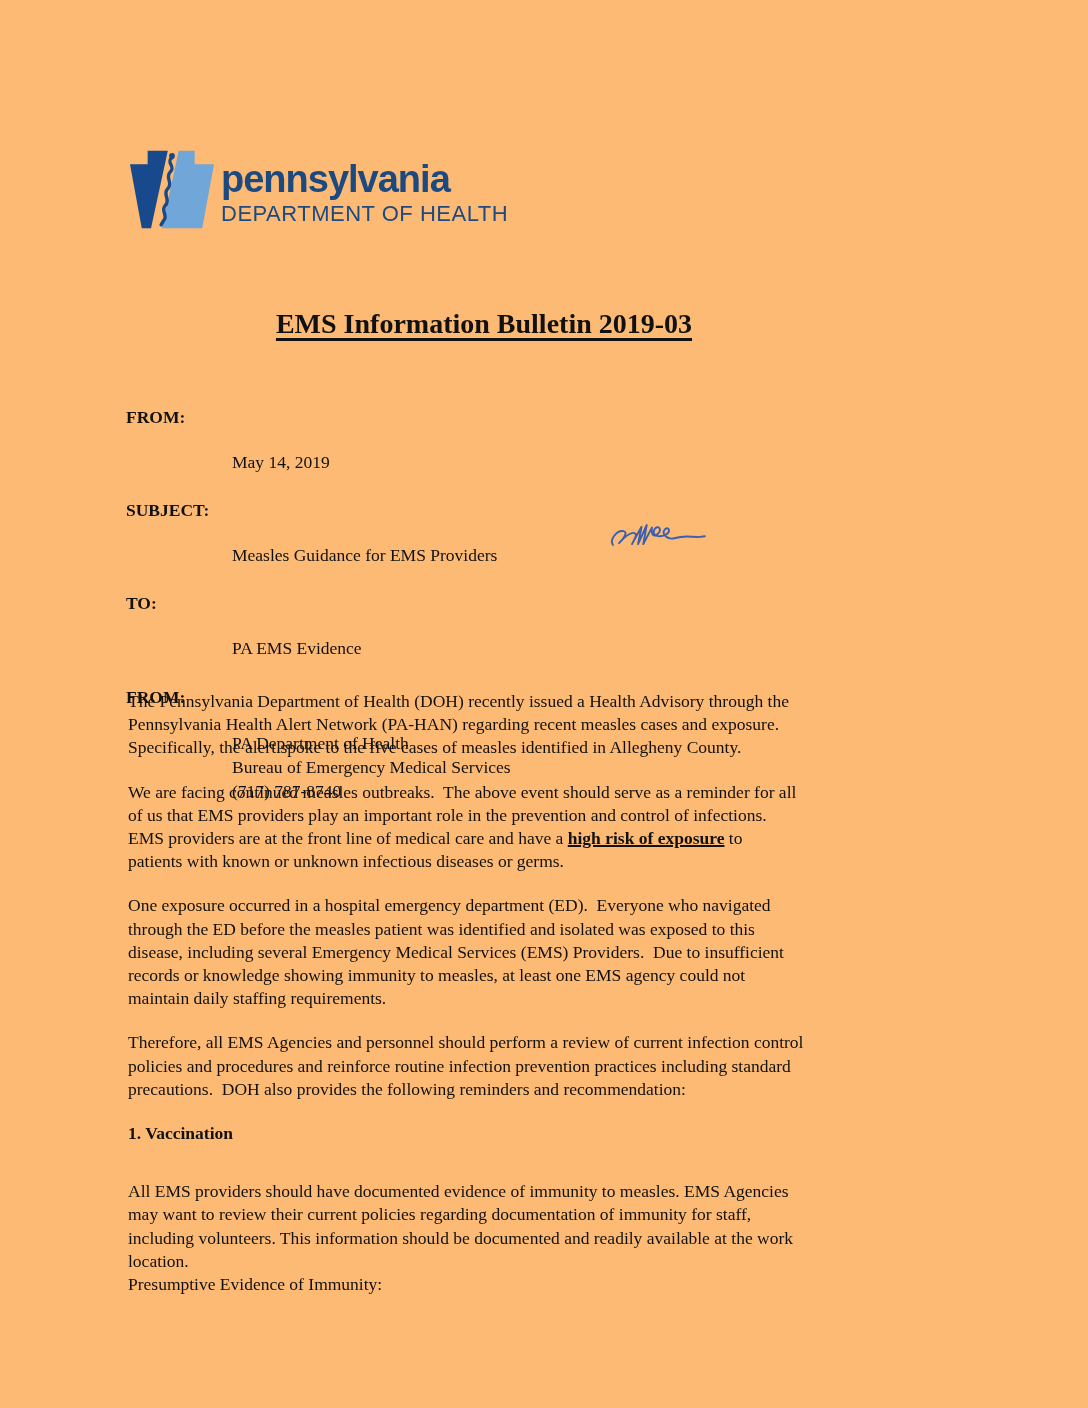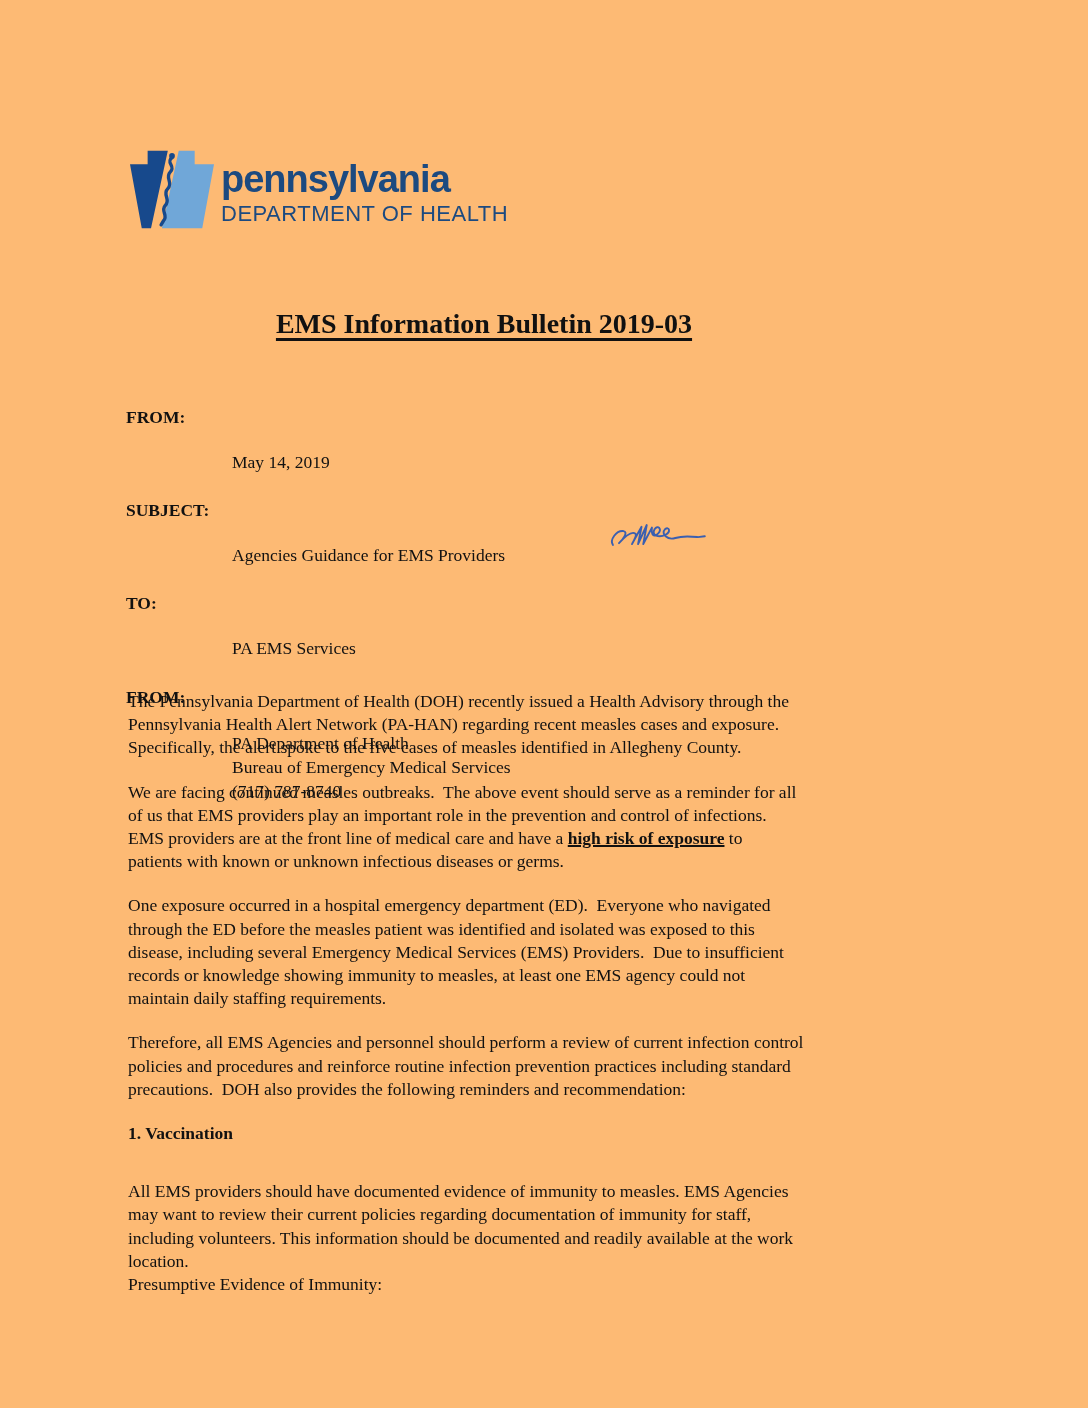--- a/index.html
+++ b/index.html
@@ -96,25 +96,25 @@
 
   <h1 class="title"><span class="title-text">EMS Information Bulletin 2019-03</span></h1>
 
   <section class="meta">
     <div class="meta-row">
       <div class="meta-label">FROM:</div>
       <div class="meta-value">May 14, 2019</div>
     </div>
     <div class="meta-row">
       <div class="meta-label">SUBJECT:</div>
-      <div class="meta-value">Agencies Guidance for EMS Providers</div>
+      <div class="meta-value">Measles Guidance for EMS Providers</div>
     </div>
     <div class="meta-row">
       <div class="meta-label">TO:</div>
-      <div class="meta-value">PA EMS Services</div>
+      <div class="meta-value">PA EMS Evidence</div>
     </div>
     <div class="meta-row">
       <div class="meta-label">FROM:</div>
       <div class="meta-value from-lines">
         <div>PA Department of Health</div>
         <div>Bureau of Emergency Medical Services</div>
         <div>(717) 787-8740</div>
       </div>
     </div>
   </section>

